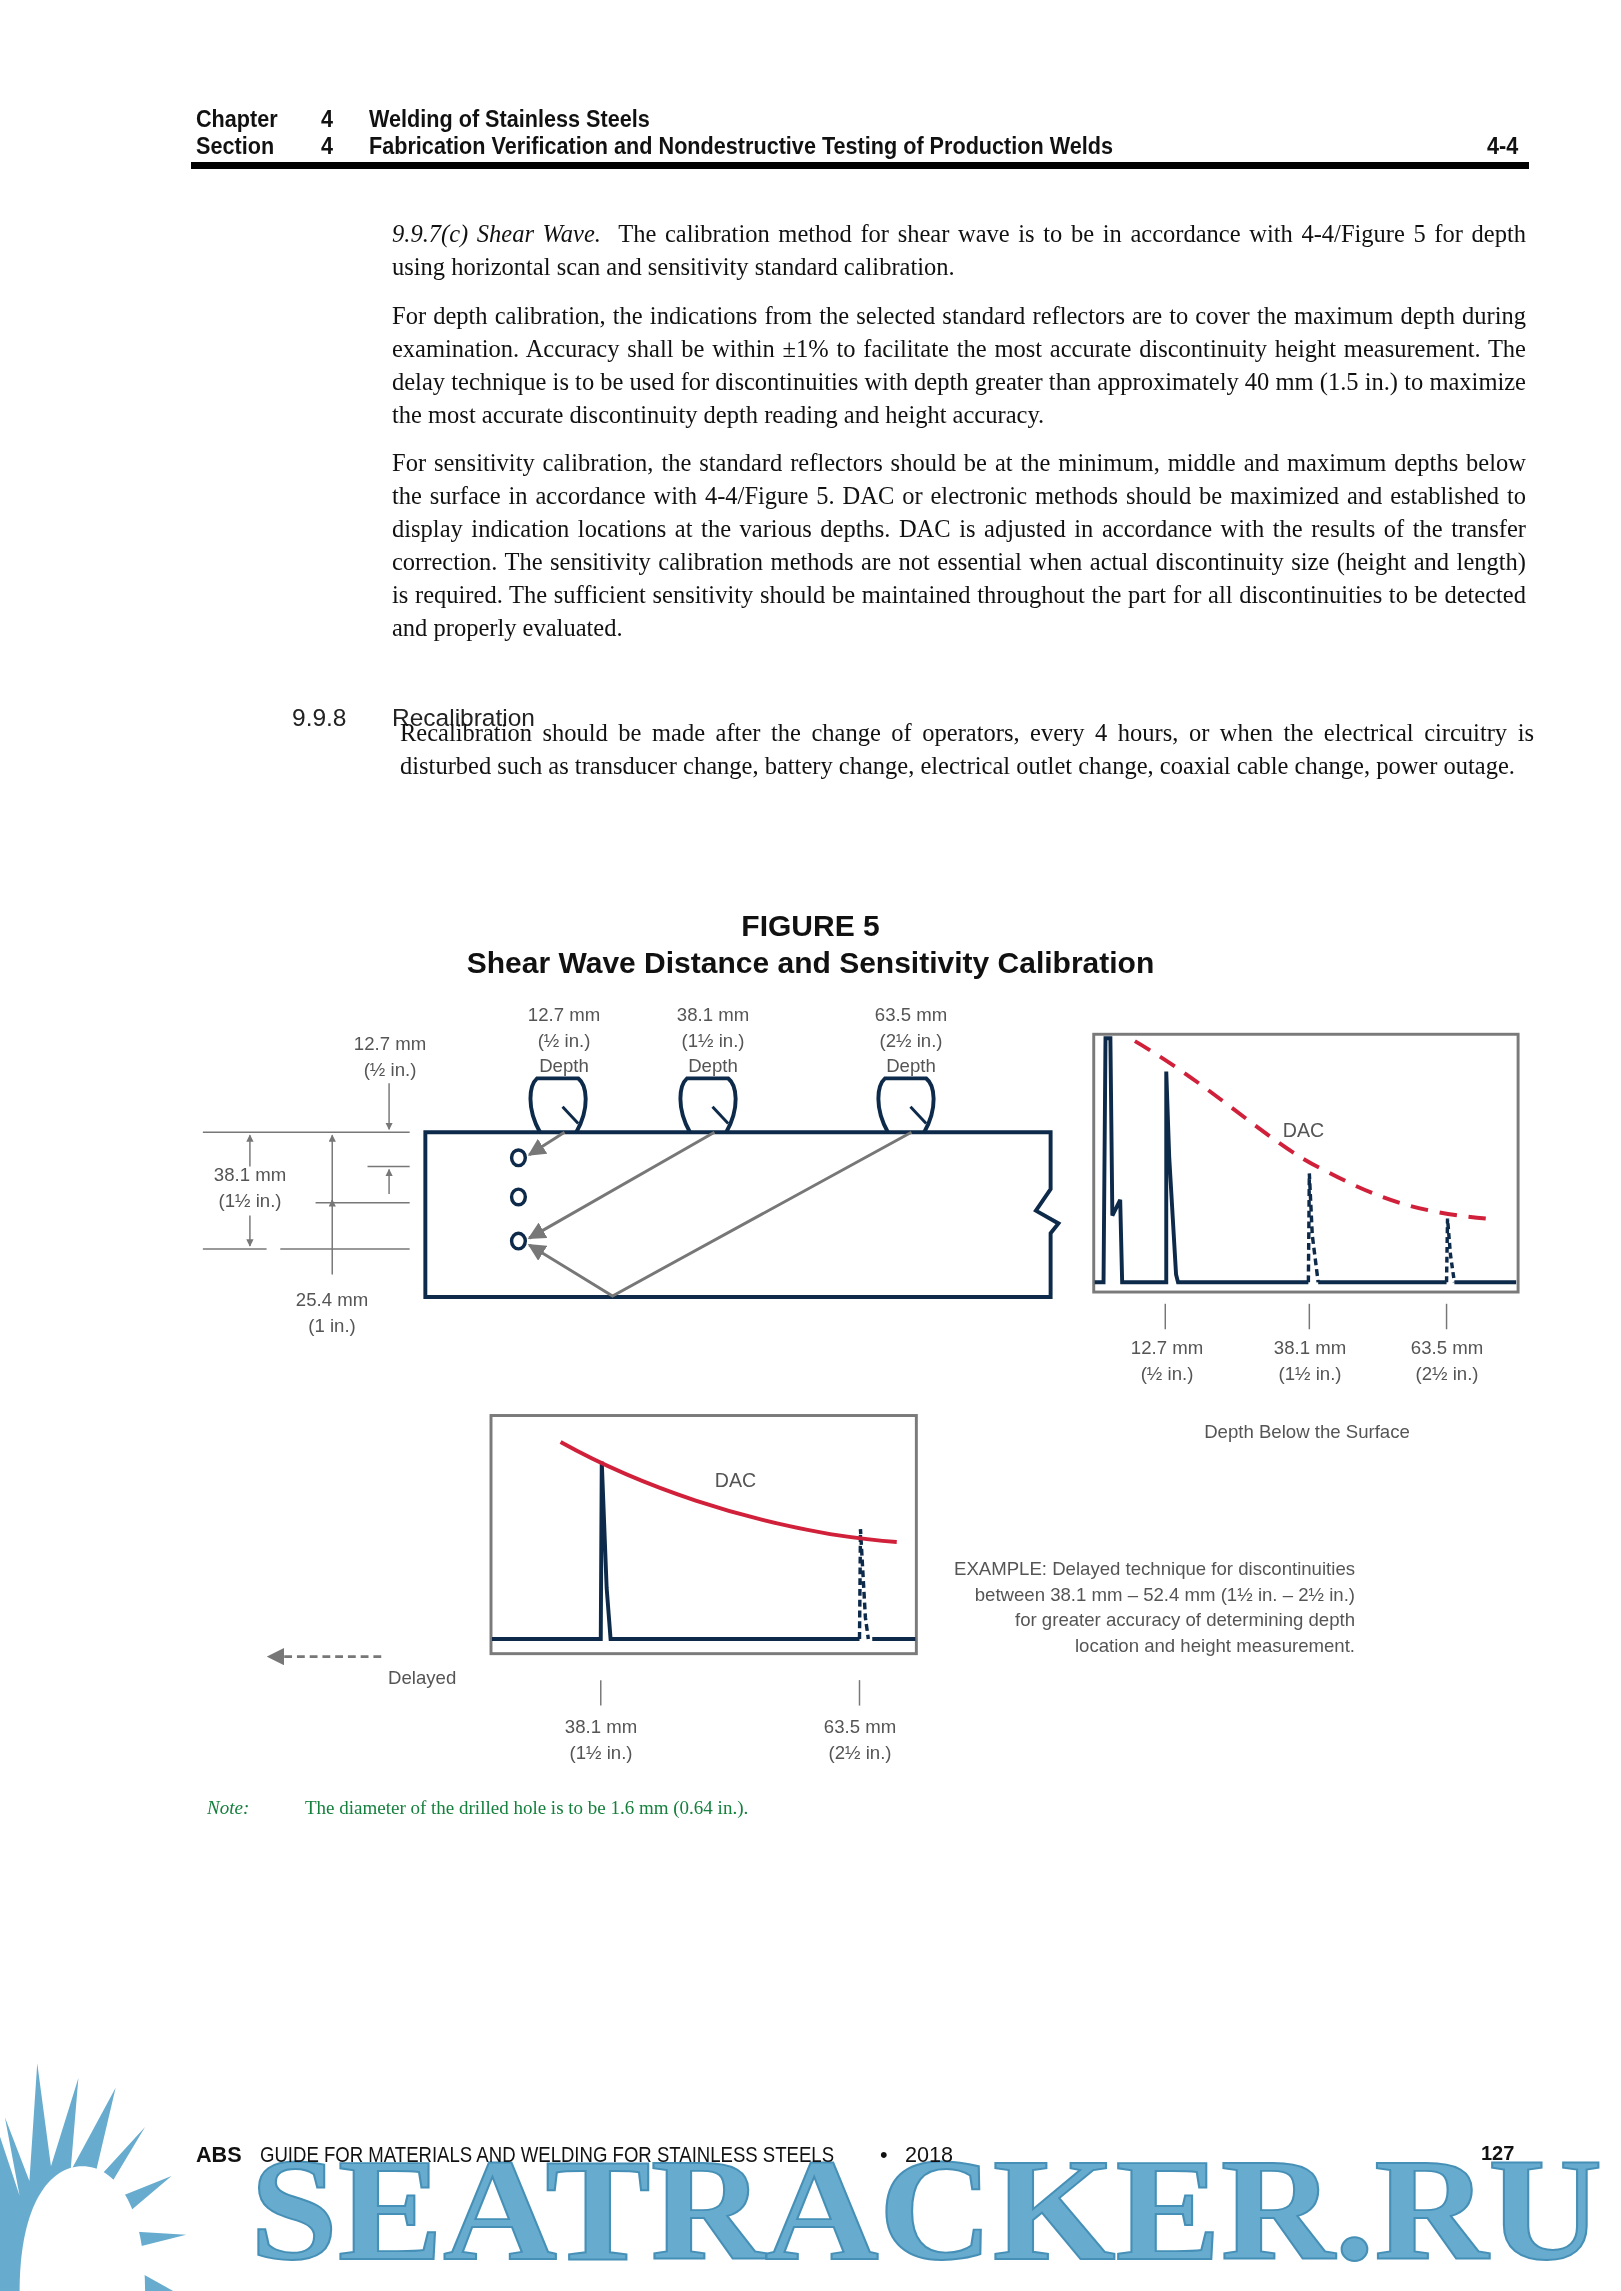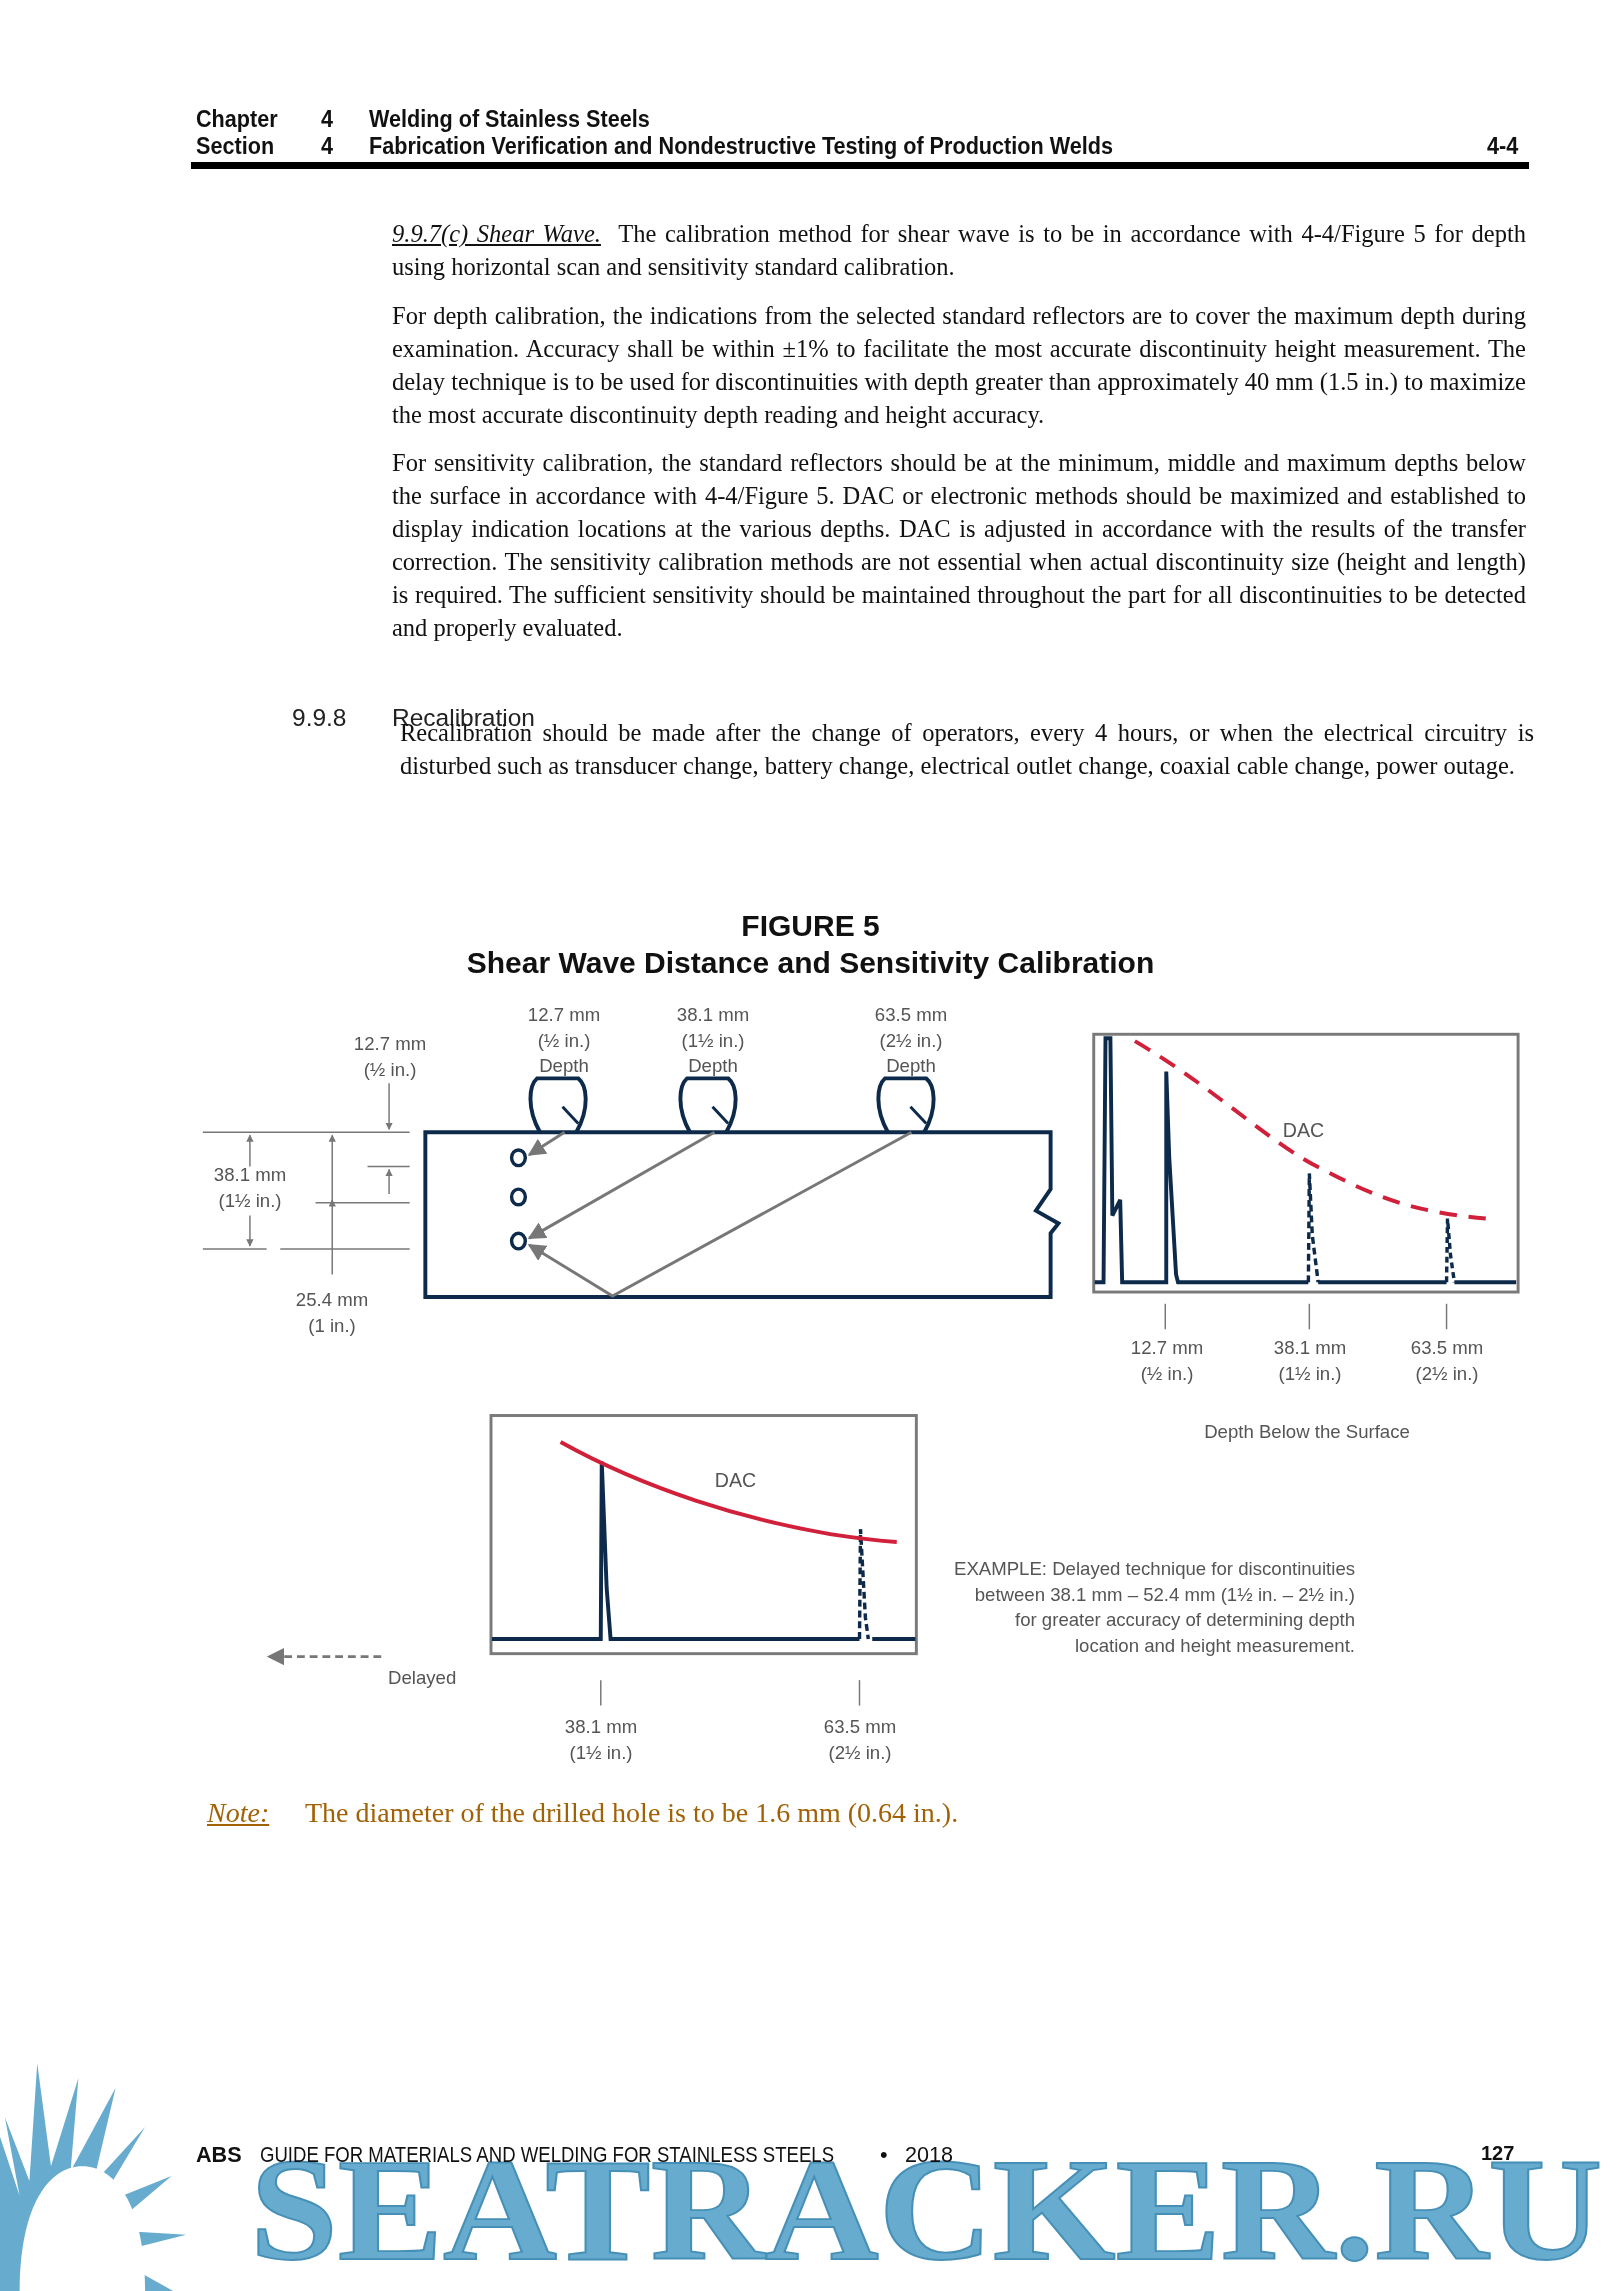--- a/index.html
+++ b/index.html
@@ -1,26 +1,26 @@
 <!DOCTYPE html>
 <html><head>
 <meta charset="utf-8">
 <style>
   html, body { margin: 0; padding: 0; background: #ffffff; }
   body { width: 1621px; height: 2292px; position: relative; overflow: hidden; }
   .hdr { position: absolute; font-family: "Liberation Sans", sans-serif; font-weight: bold; font-size: 23.5px; color: #111; transform: scaleX(0.92); transform-origin: left top; white-space: nowrap; }
   .hdr-rule { position: absolute; left: 191px; top: 162px; width: 1338px; height: 6.9px; background: #000; }
   .body-text { position: absolute; left: 392px; width: 1134px; font-family: "Liberation Serif", serif; font-size: 24.5px; line-height: 33px; color: #111; text-align: justify; }
   .body-text p { margin: 0 0 15.7px 0; }
-  .it { font-style: italic; text-decoration: underline; }
+  .it { font-style: italic; }
   .subhead { position: absolute; font-family: "Liberation Sans", sans-serif; font-size: 24.5px; color: #222; }
   .fig-title { position: absolute; left: 0; width: 1621px; text-align: center; font-family: "Liberation Sans", sans-serif; font-weight: bold; font-size: 30px; color: #111; }
   .lbl { position: absolute; font-family: "Liberation Sans", sans-serif; font-size: 18.6px; line-height: 25.5px; color: #555; text-align: center; white-space: nowrap; }
   .lbl-left { text-align: right; }
-  .note { position: absolute; top: 1797px; font-family: "Liberation Serif", serif; font-size: 28px; color: #a16207; }
+  .note { position: absolute; top: 1797px; font-family: "Liberation Serif", serif; font-size: 19px; color: #15803d; }
   .footer { position: absolute; top: 2142px; font-family: "Liberation Sans", sans-serif; font-size: 21.6px; color: #111; white-space: nowrap; }
   svg { position: absolute; left: 0; top: 0; }
 </style>
 </head>
 <body>
 
 <div class="hdr" style="left:196px; top:106px;">Chapter</div>
 <div class="hdr" style="left:321px; top:106px;">4</div>
 <div class="hdr" style="left:369px; top:106px;">Welding of Stainless Steels</div>
 <div class="hdr" style="left:196px; top:133px;">Section</div>

